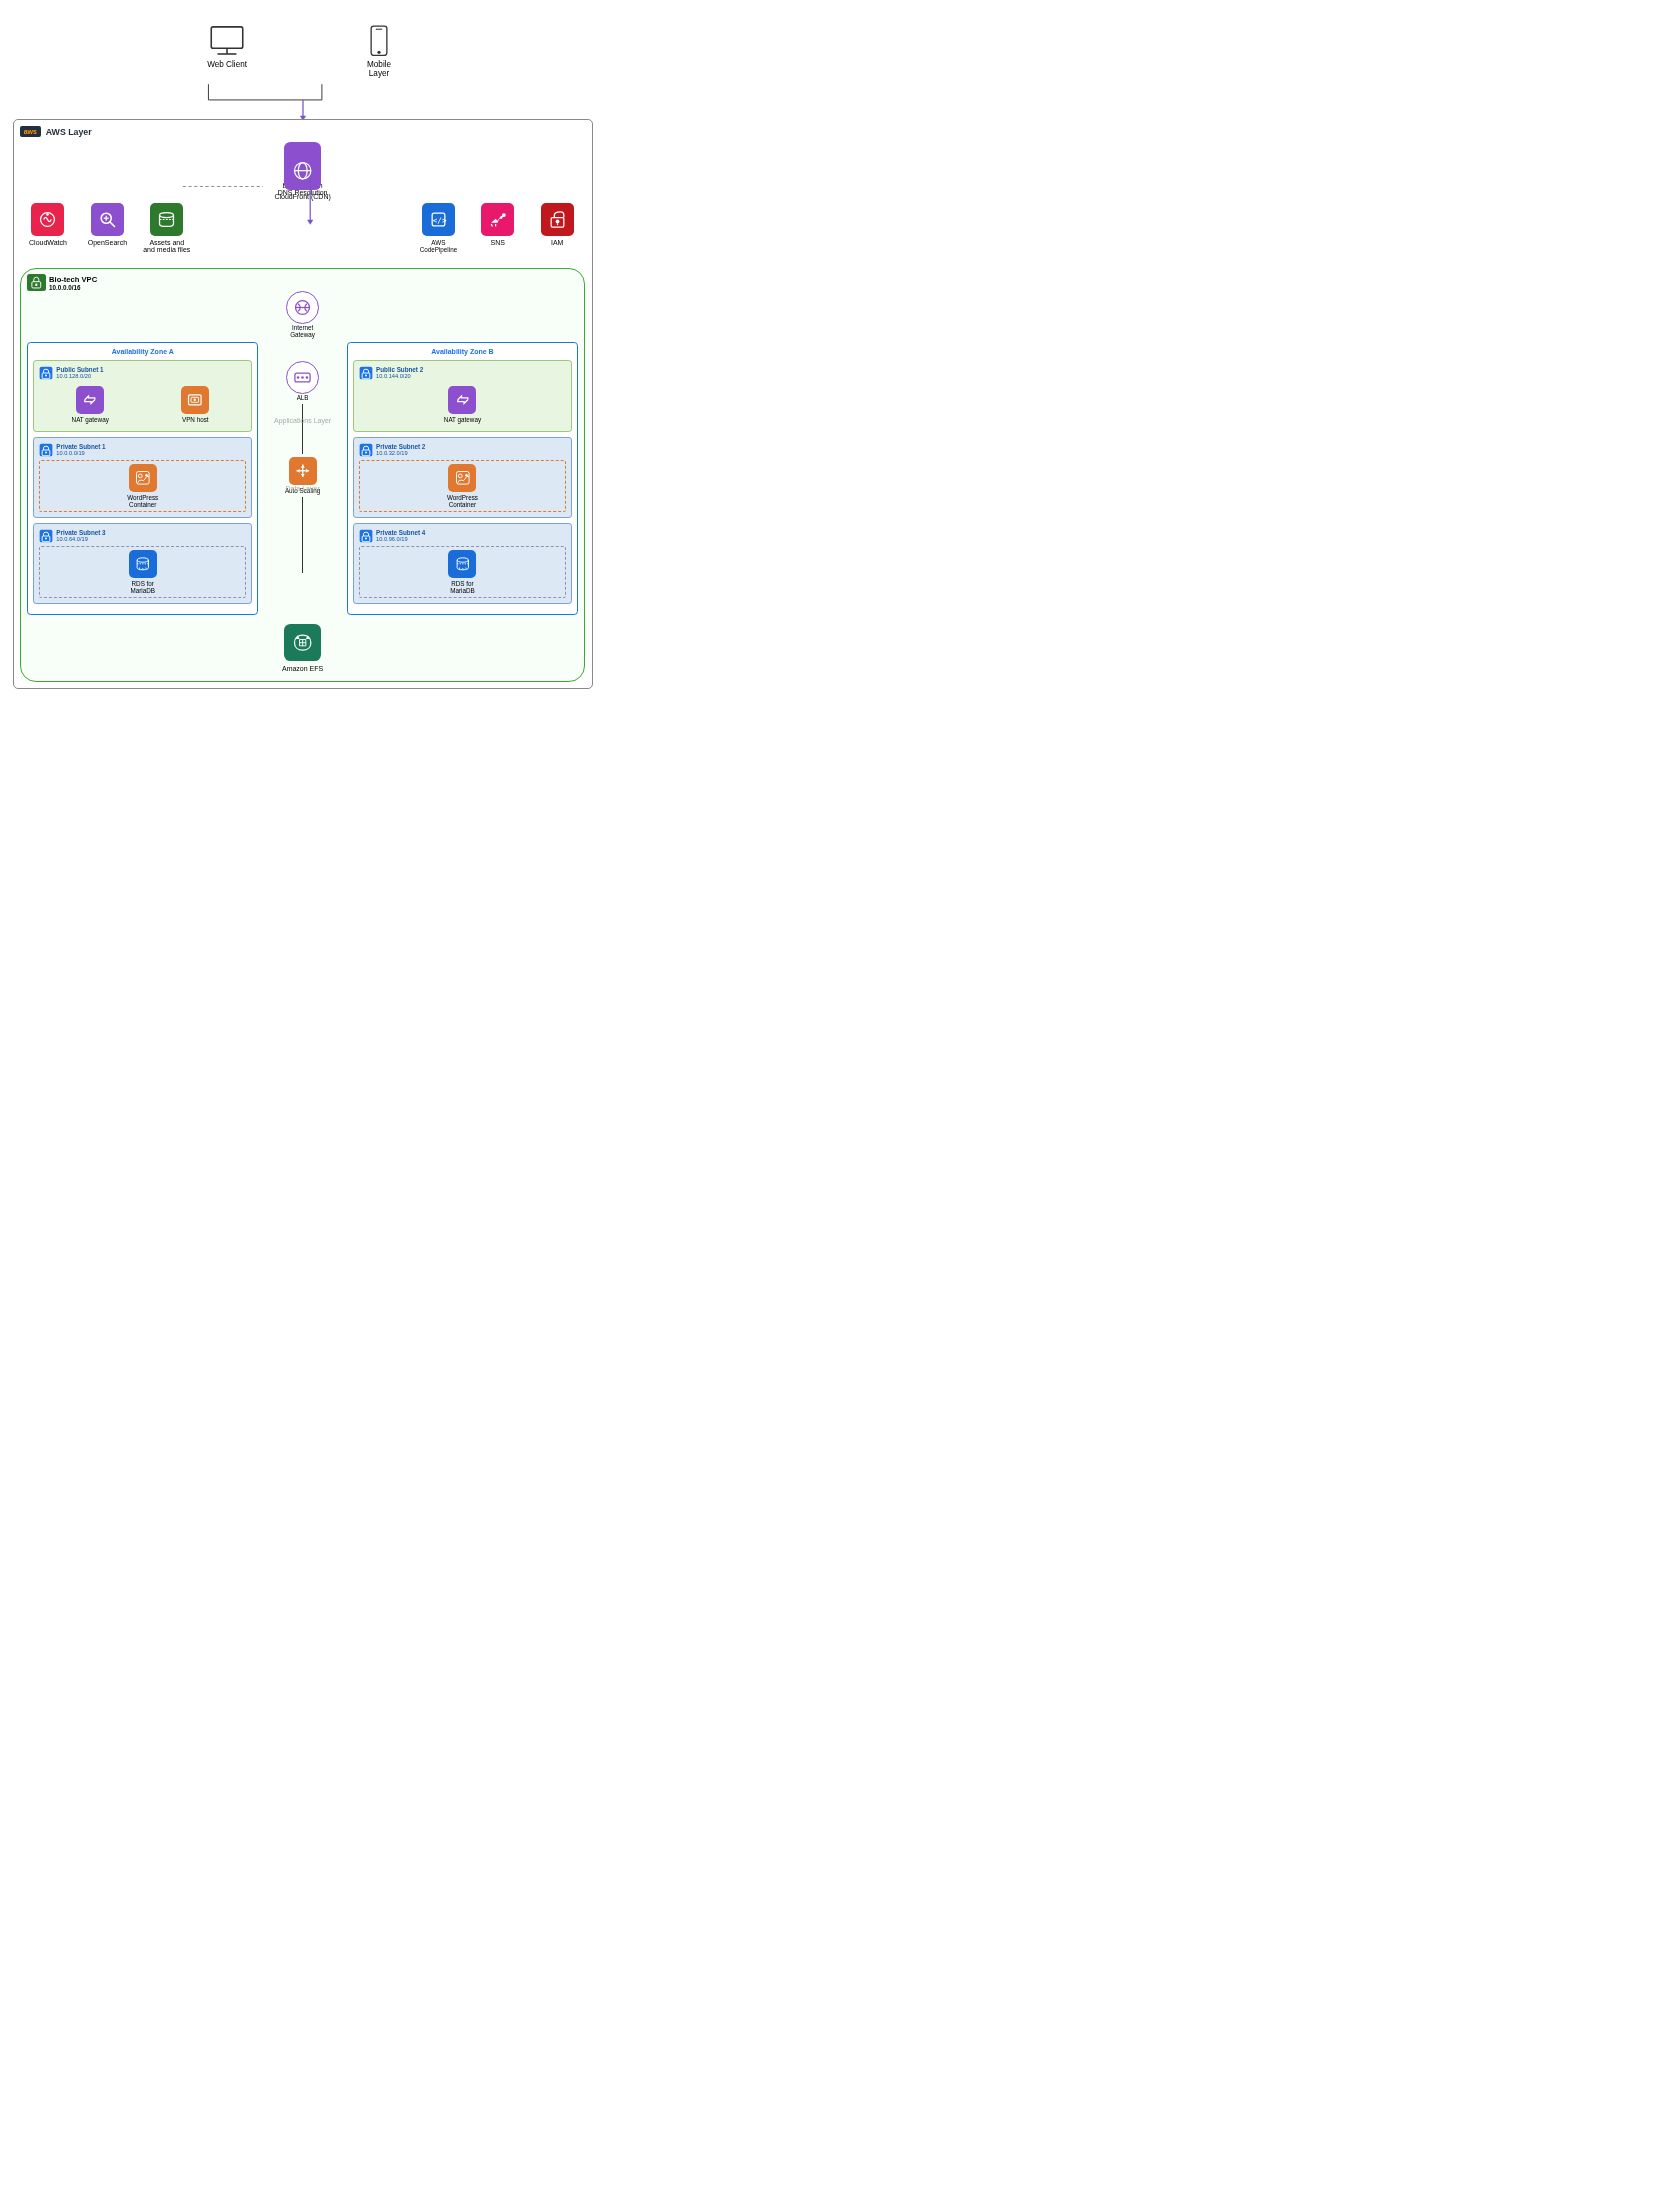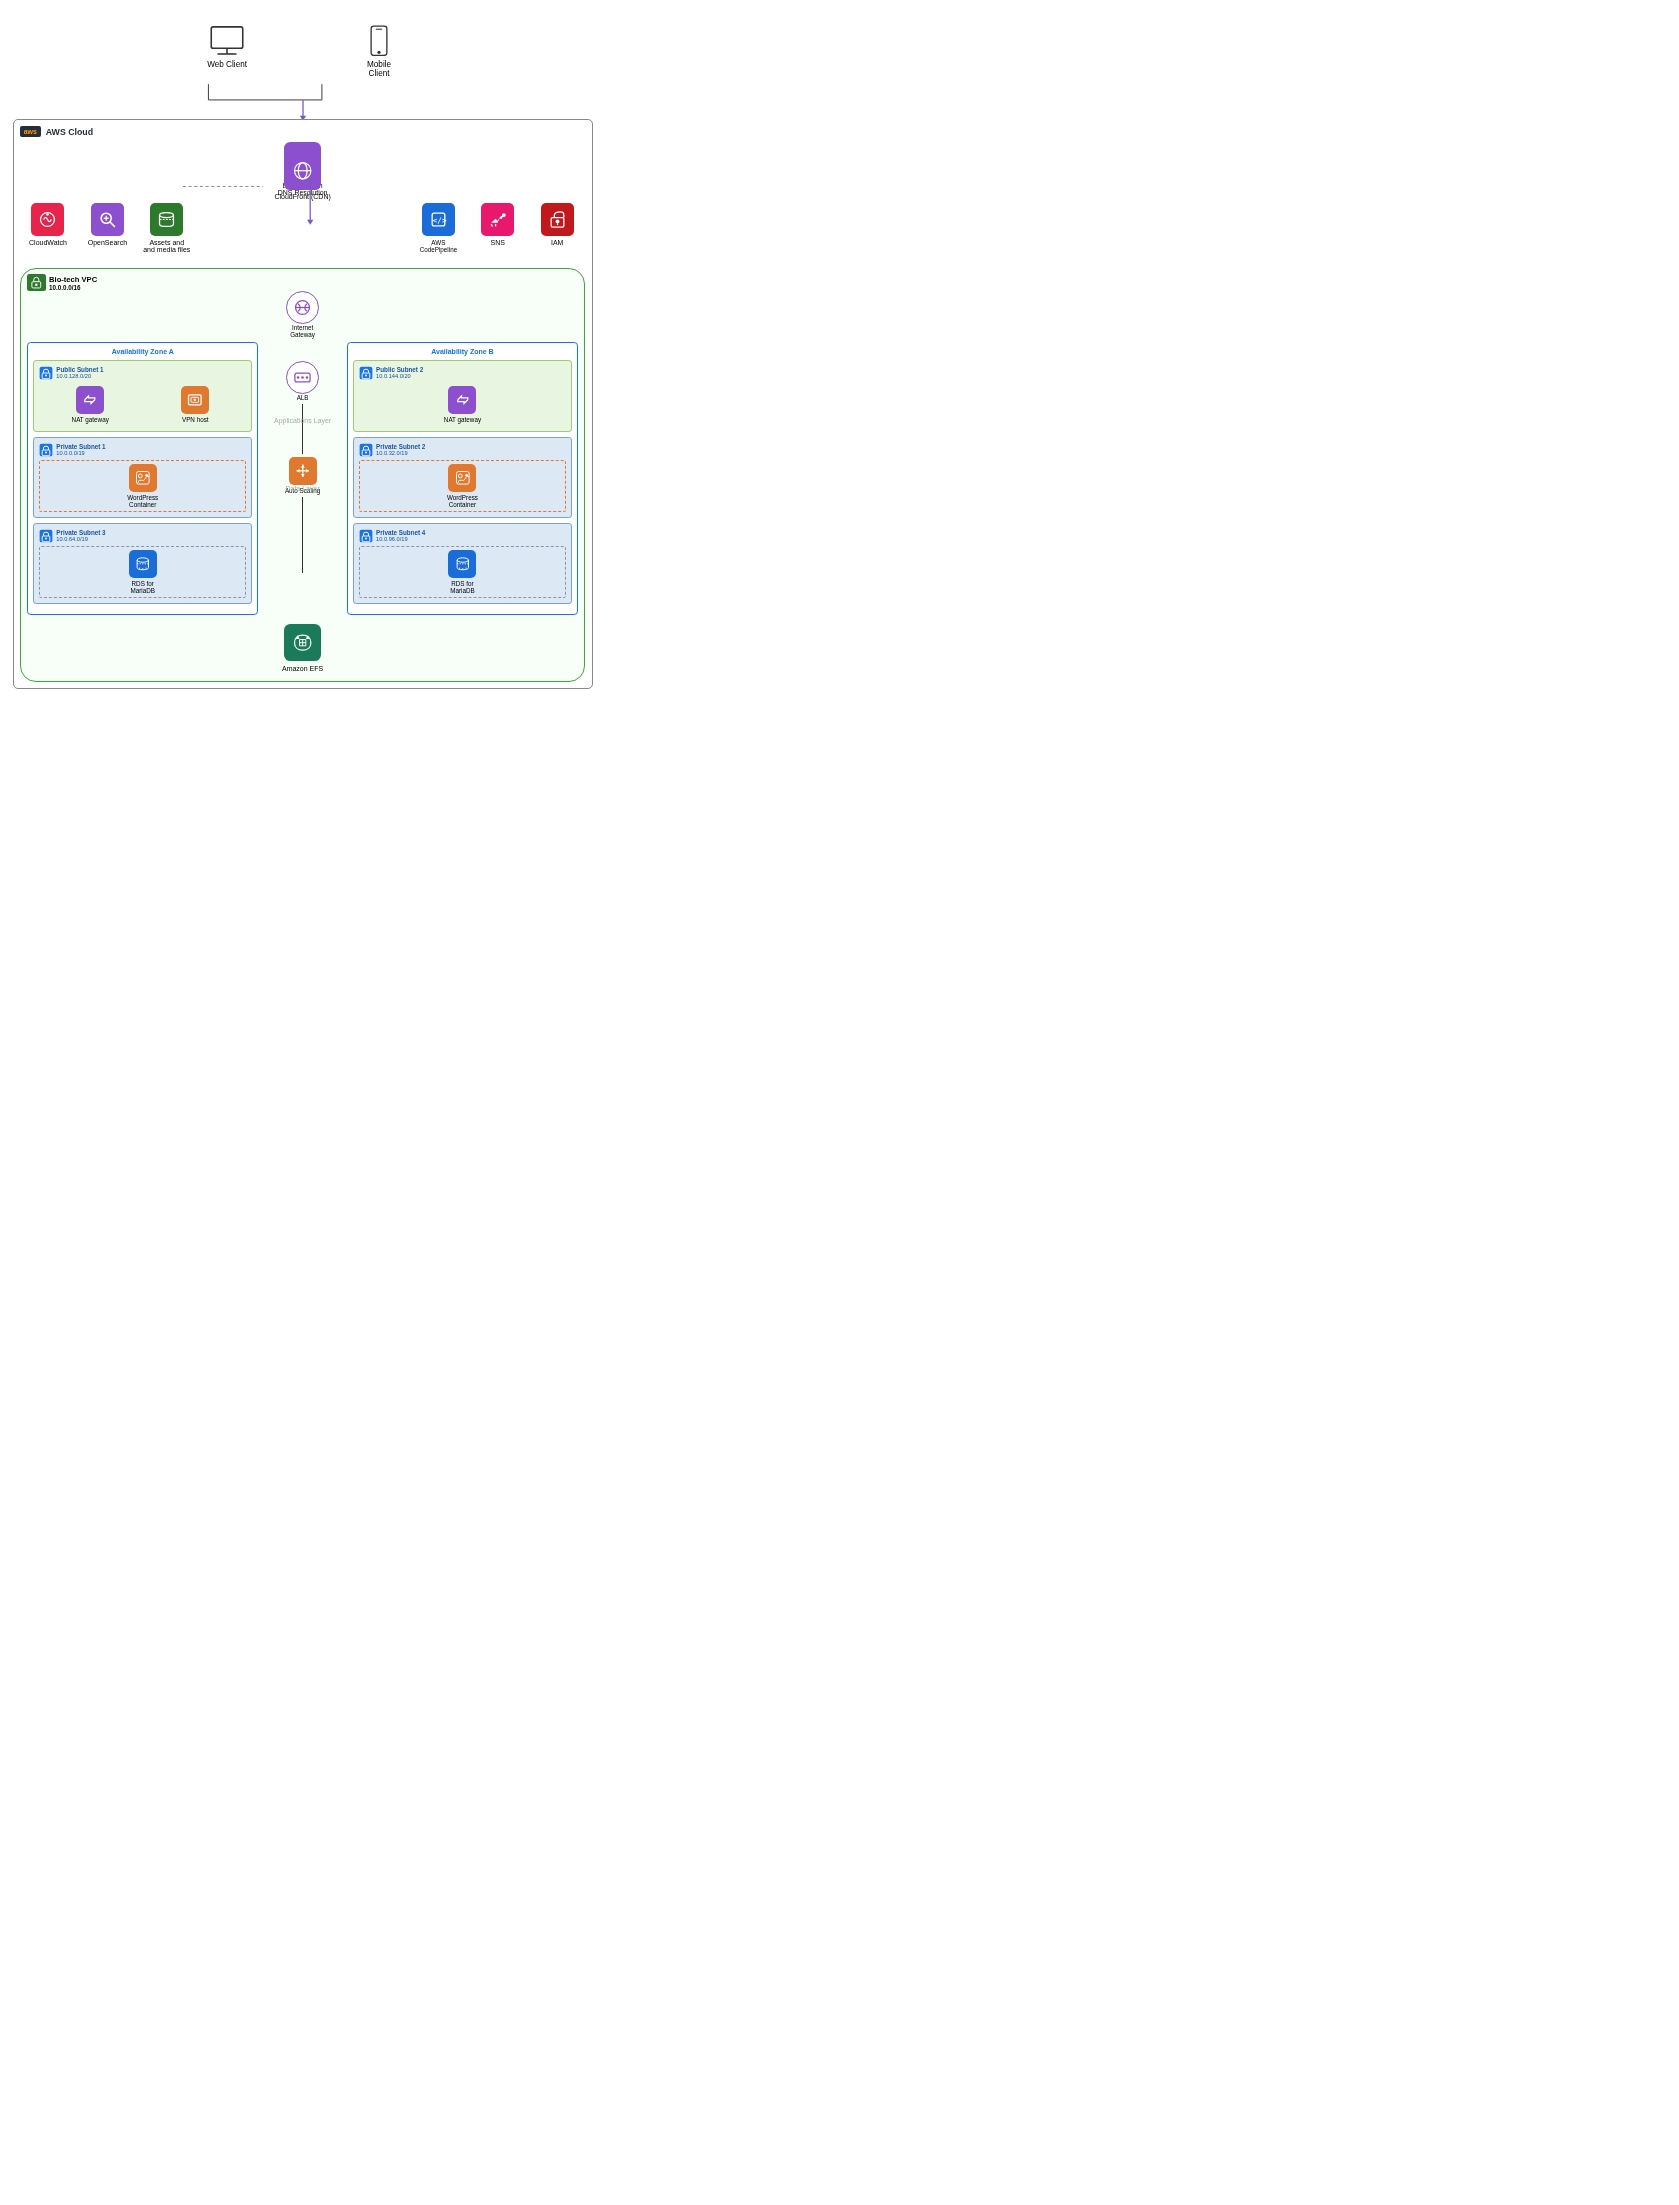--- a/index.html
+++ b/index.html
@@ -267,42 +267,42 @@
         </svg>
         <span>Web Client</span>
       </div>
       <div class="client-item">
         <svg class="client-icon" viewBox="0 0 40 60">
           <rect x="5" y="2" width="30" height="56" rx="5" fill="none" stroke="#333" stroke-width="2.5"></rect>
           <circle cx="20" cy="52" r="3" fill="#333"></circle>
           <line x1="14" y1="8" x2="26" y2="8" stroke="#333" stroke-width="2"></line>
         </svg>
         <span style="white-space:pre-line;text-align:center;font-size:8.2px">Mobile
-Client</span>
+Layer</span>
       </div>
     </div>
 
     <div style="position:relative; height:35px; width:100%;">
       <svg width="100%" height="35" style="position:absolute;top:0;left:0;" viewBox="0 0 920 55">
 
         <line x1="310" y1="0" x2="310" y2="25" stroke="#333" stroke-width="1.5"></line>
         <line x1="310" y1="25" x2="460" y2="25" stroke="#333" stroke-width="1.5"></line>
 
         <line x1="490" y1="0" x2="490" y2="25" stroke="#333" stroke-width="1.5"></line>
         <line x1="490" y1="25" x2="460" y2="25" stroke="#333" stroke-width="1.5"></line>
 
         <line x1="460" y1="25" x2="460" y2="55" stroke="#7755cc" stroke-width="2"></line>
         <polygon points="455,50 460,58 465,50" fill="#7755cc"></polygon>
       </svg>
     </div>
 
     <div class="aws-cloud-box">
       <div class="aws-header">
         <span class="aws-logo">aws</span>
-        <span class="aws-cloud-label">AWS Cloud</span>
+        <span class="aws-cloud-label">AWS Layer</span>
       </div>
 
       <div style="position:relative;">
 
         <div style="display:flex; justify-content:center; margin-bottom:0px;">
           <div class="service-item" style="width:57px;">
             <div class="service-icon-box bg-purple" style="width:37px;height:37px;border-radius:6.3px;">
               <span class="icon-text" style="font-size:10px;color:white;font-weight:bold;">53</span>
             </div>
             <span style="font-size:7px;text-align:center;white-space:pre-line;">bio-tech.com

